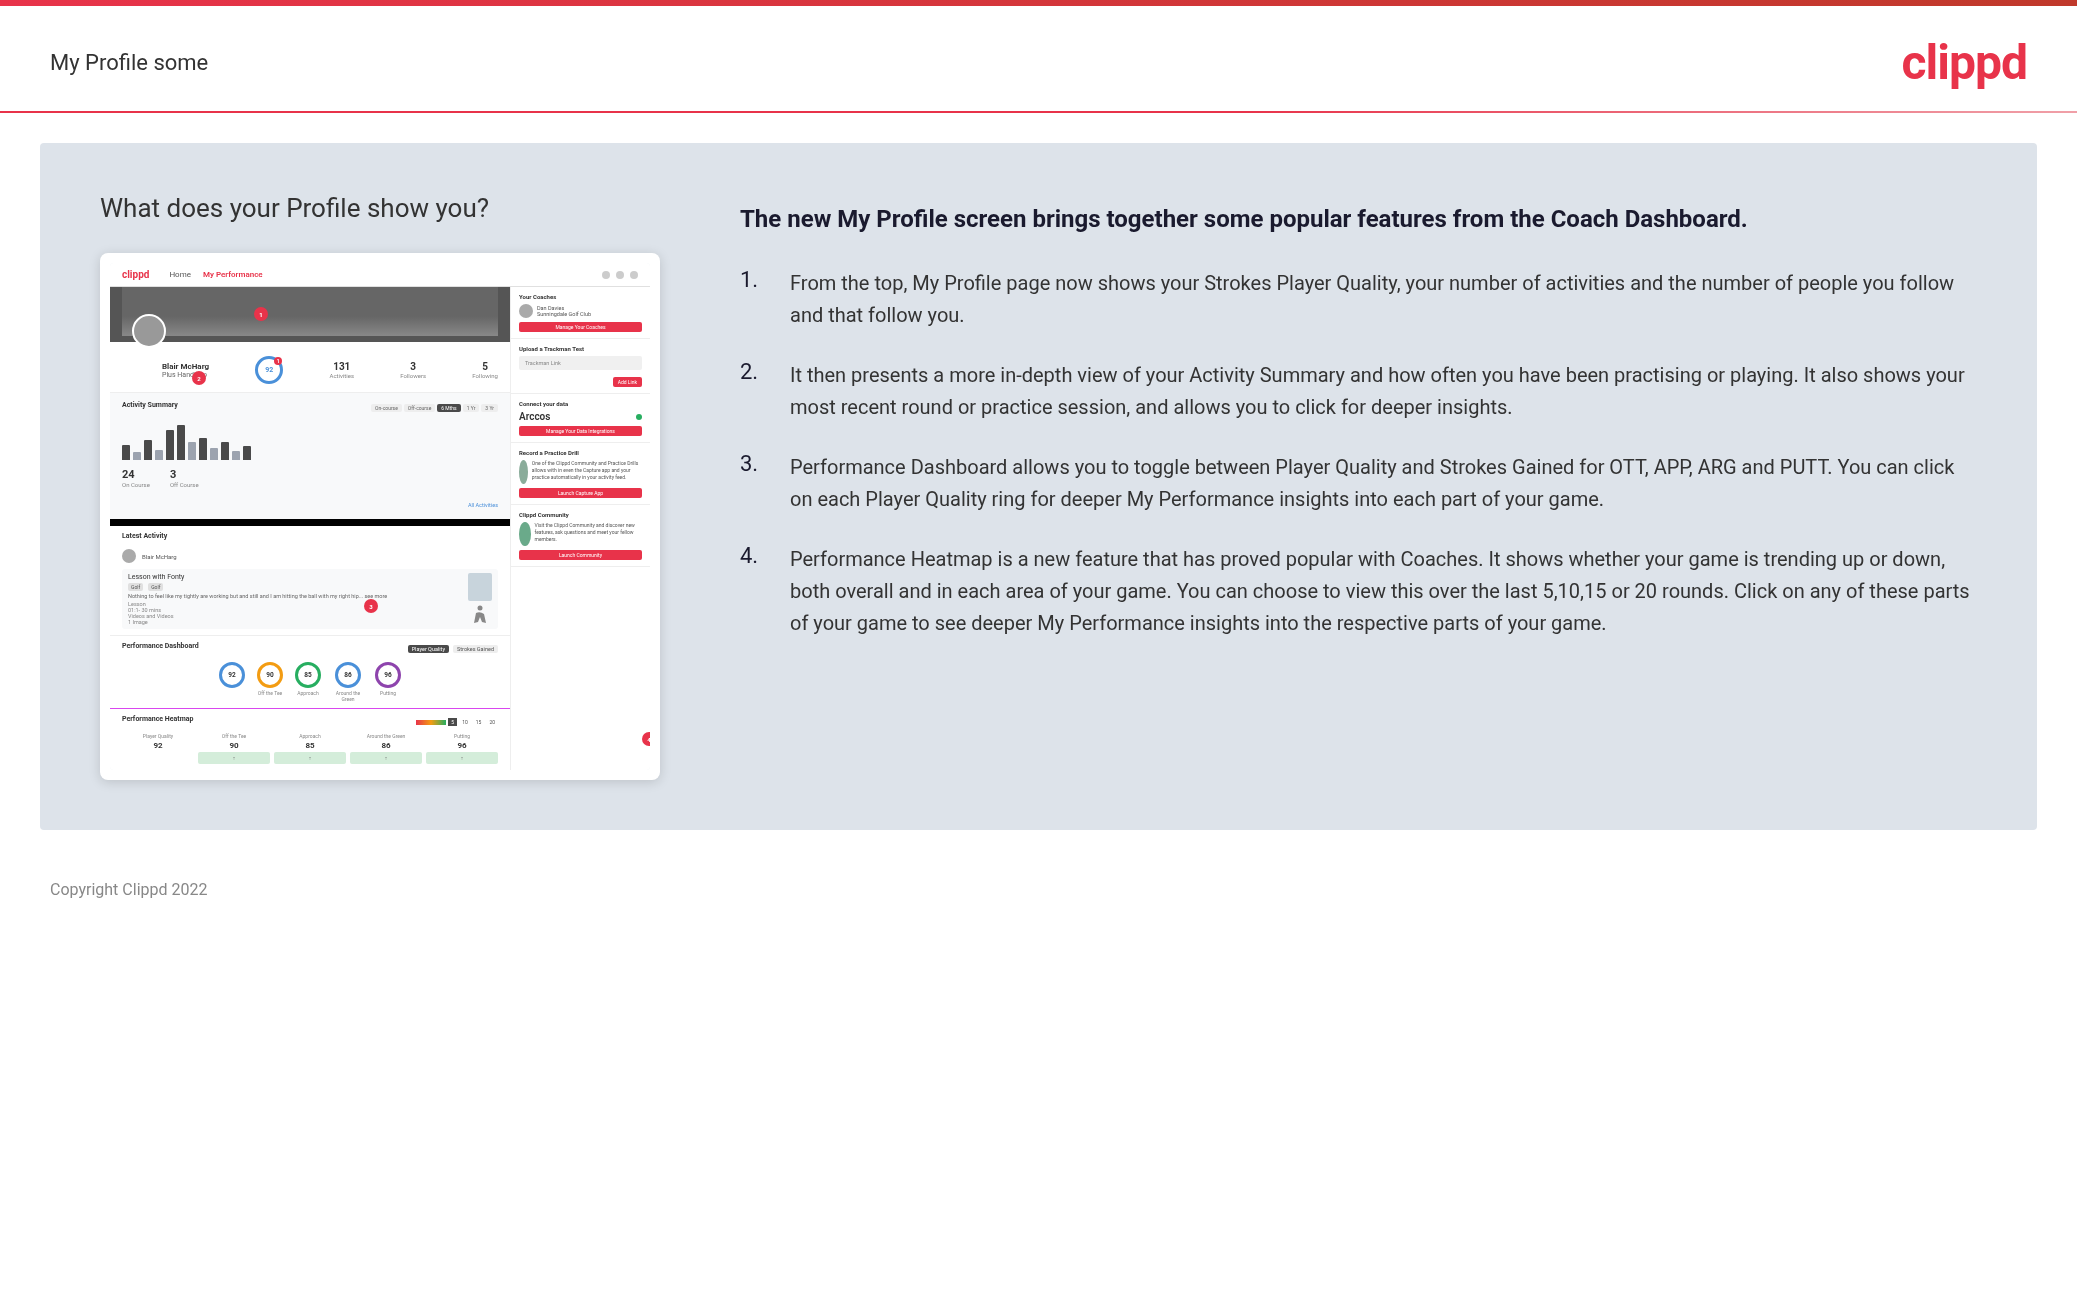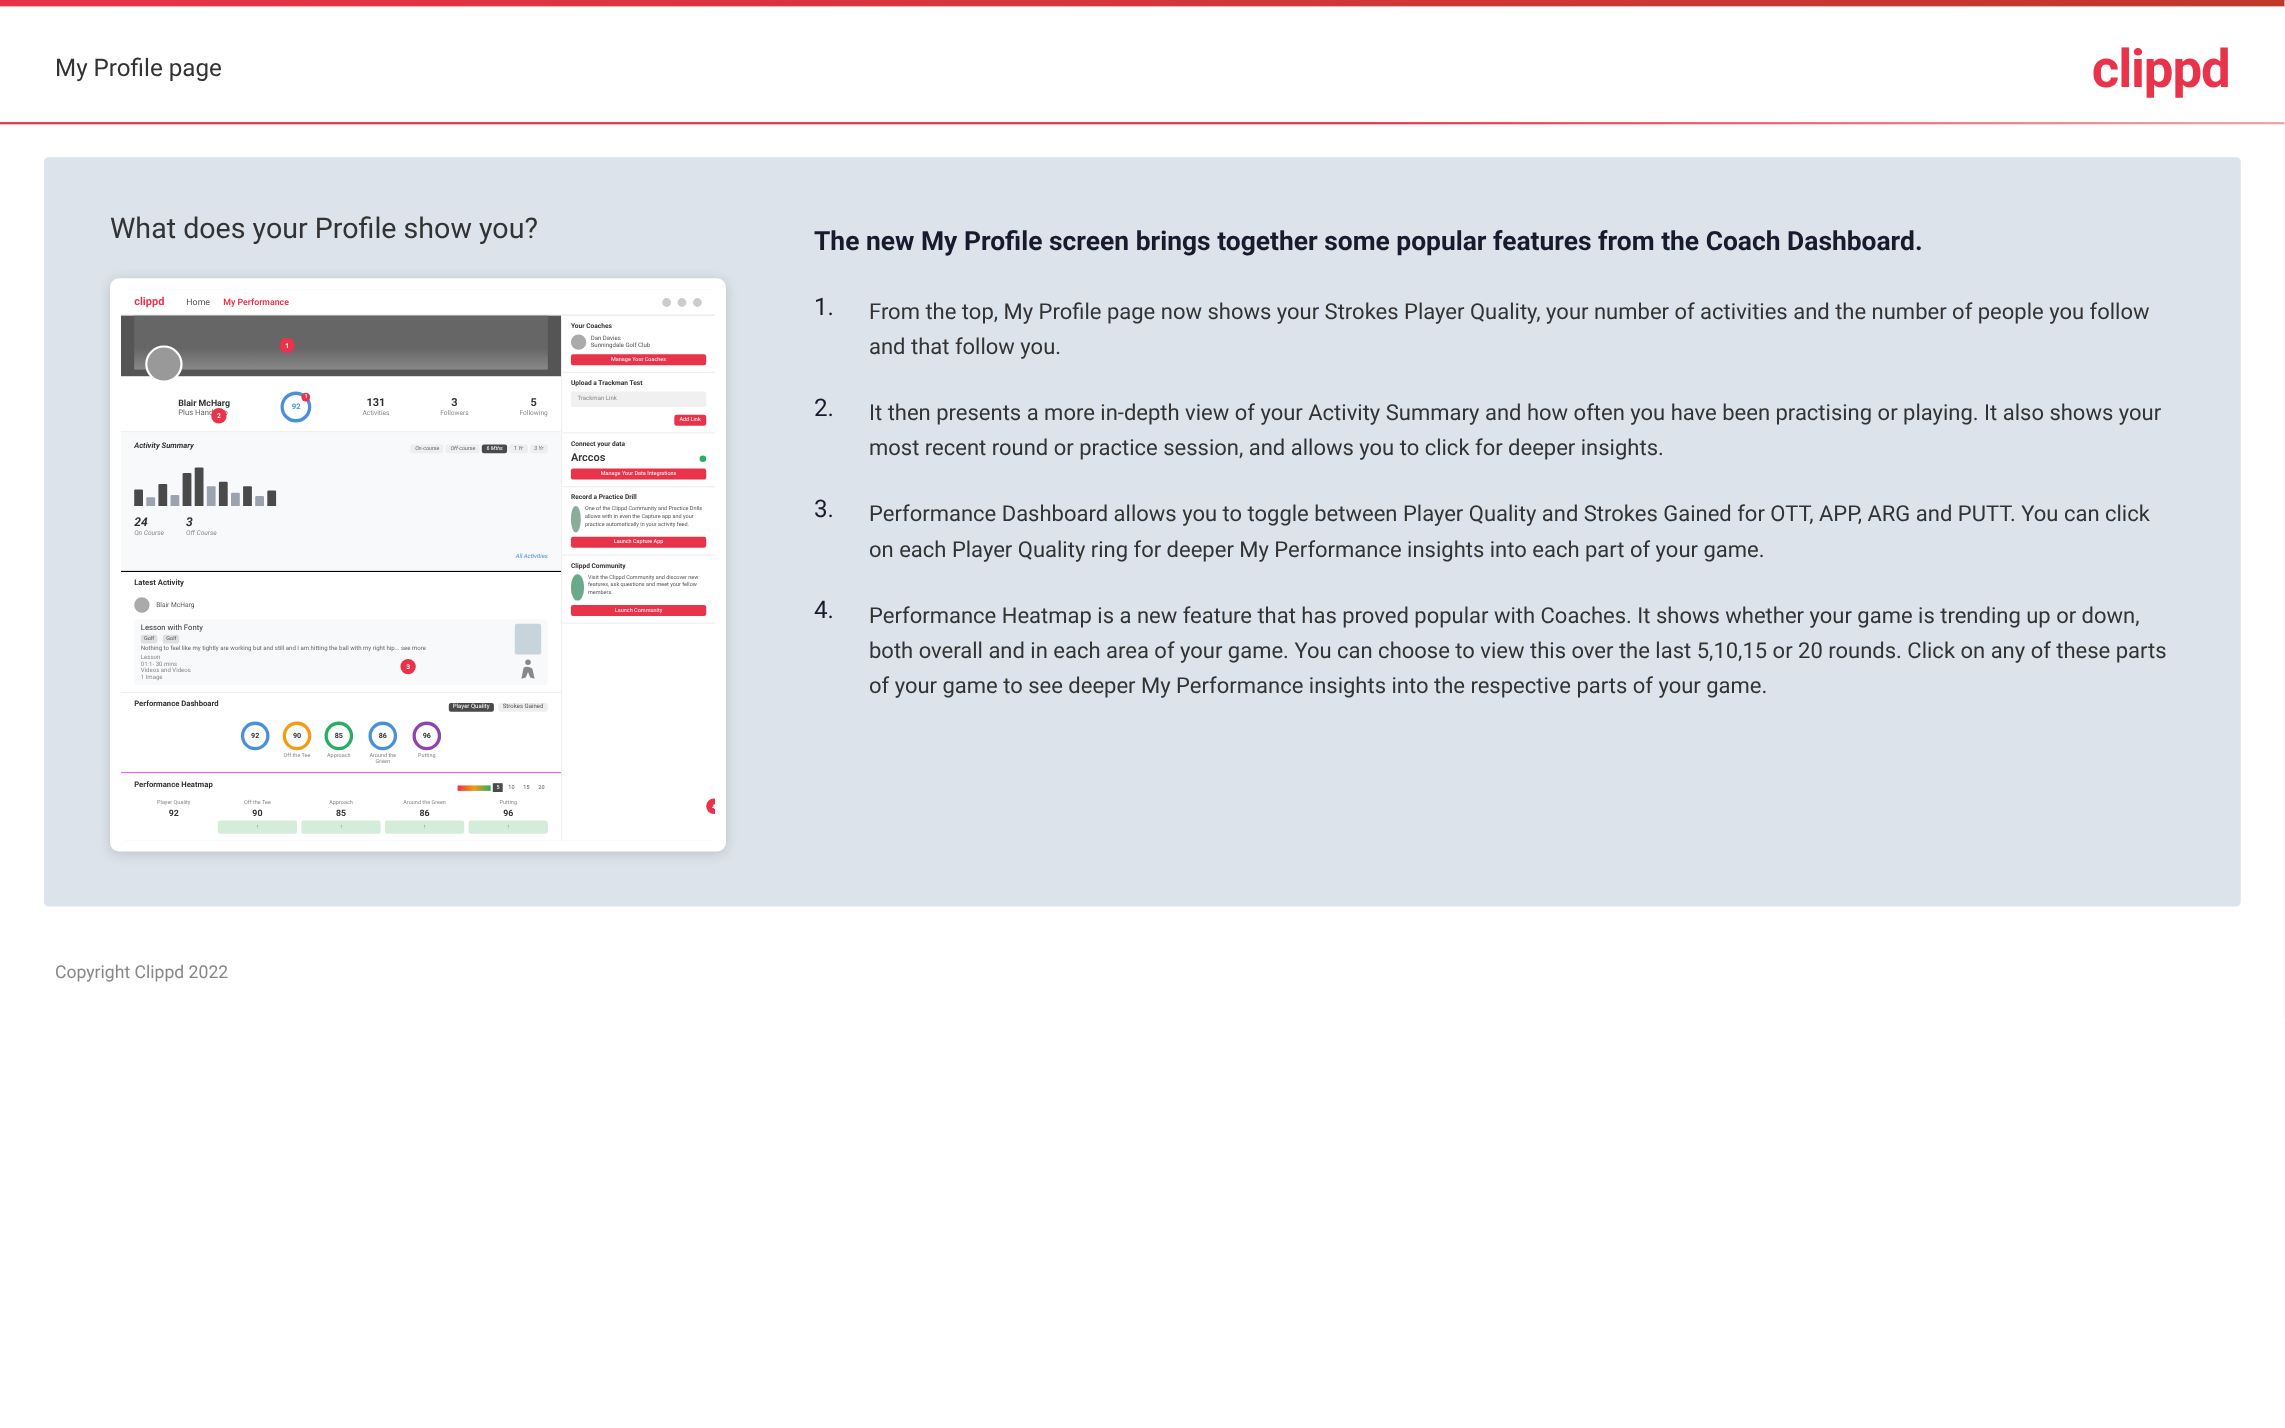--- a/index.html
+++ b/index.html
@@ -202,22 +202,21 @@
     }
     .mock-stat-label {
       font-size: 6px;
       color: #888;
     }
 
     
     .mock-activity {
       background: #f8f9fa;
       padding: 8px 12px;
-      border-bottom: 1px solid #000000;
-      font-style: italic;
+      border-bottom: 7px solid #000000;
     }
     .mock-section-title {
       font-size: 7px;
       font-weight: 700;
       color: #333;
       margin-bottom: 6px;
     }
     .mock-activity-header {
       display: flex;
       justify-content: space-between;
@@ -624,21 +623,21 @@
       bottom: 24px;
       right: -6px;
       z-index: 10;
     }
   </style>
 </head>
 <body>
 
 <div class="top-bar"></div>
 <div class="header">
-  <span class="header-title">My Profile page</span>
+  <span class="header-title">My Profile some</span>
   <span class="logo">clippd</span>
 </div>
 <div class="header-divider"></div>
 
 <div class="main-content">
 
   <div class="left-section">
     <div class="section-subtitle">What does your Profile show you?</div>
 
     <div class="screenshot-container">

